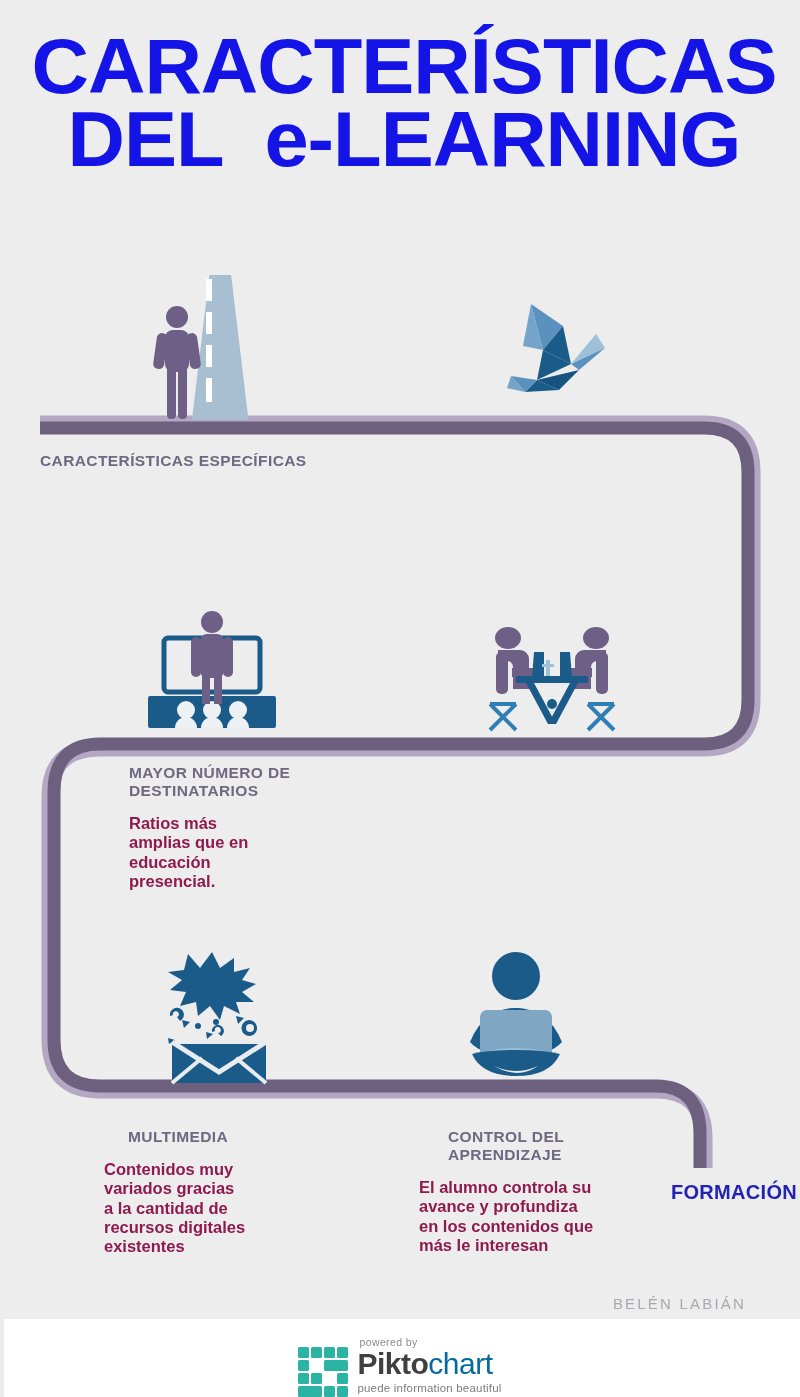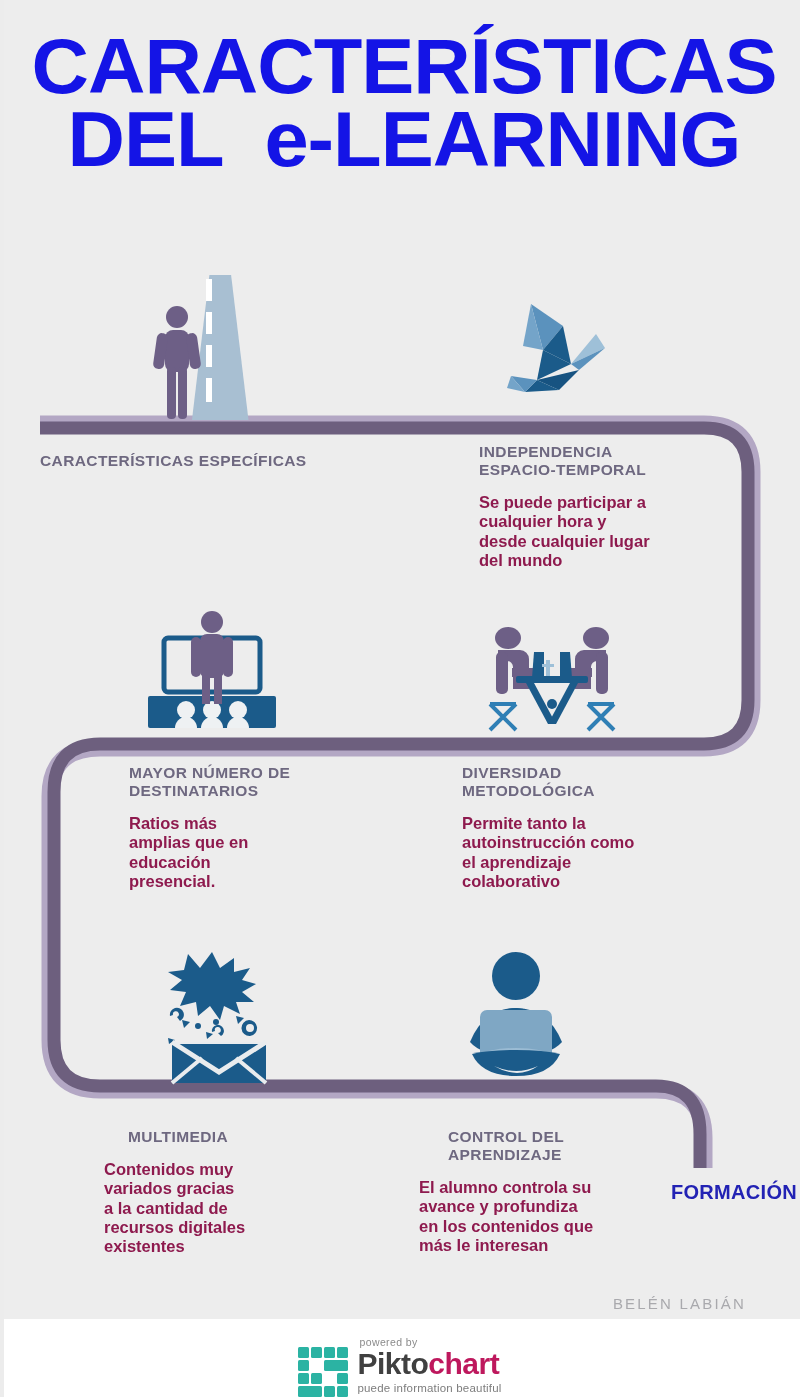--- a/index.html
+++ b/index.html
@@ -78,21 +78,21 @@
   .pk-wrap{display:flex;align-items:flex-start;gap:9px;transform:translateX(-4px);margin-top:17px;}
   .pk-grid{width:50px;height:50px;position:relative;margin-top:11px;}
   .pk-cell{position:absolute;width:11px;height:11px;background:#2bb3a3;border-radius:1.5px;}
   .pk-right{display:flex;flex-direction:column;}
   .pk-powered{
     font-size:10.5px;color:#8b8b8b;letter-spacing:0.4px;
     margin-left:2px;margin-bottom:1px;
   }
   .pk-name{font-size:30px;line-height:1;letter-spacing:-0.5px;}
   .pk-name b{color:#404040;font-weight:bold;}
-  .pk-name span{color:#be185d;font-weight:bold;}
+  .pk-name span{color:#0369a1;font-weight:normal;}
   .pk-tag{font-size:11.5px;color:#7d7d7d;margin-top:3px;letter-spacing:0.2px;}
 </style>
 </head>
 <body>
 
 <div id="canvas">
 
   <div class="title-block">
     <div class="title-line">CARACTERÍSTICAS</div>
     <div class="title-line">DEL  e-LEARNING</div>
@@ -252,46 +252,30 @@
       <path d="M24 106 q12 -8 38 -8 q26 0 38 8 q-8 10 -38 10 q-30 0 -38 -10 z" fill="#9bbcd4"></path>
       <path d="M18 104 q10 22 44 22 q34 0 44 -22 q-16 -4 -44 -4 q-28 0 -44 4 z" fill="#1b5b8a"></path>
       <path d="M40 116 q22 10 44 0 q-20 14 -44 0 z" fill="#e9ecee"></path>
     </svg>
   </div>
 
   <div class="blk" style="left:36px;top:452px;width:380px;">
     <div class="hd">CARACTERÍSTICAS ESPECÍFICAS</div>
   </div>
 
-  <div class="blk" style="left:475px;top:443px;width:290px;">
-    <div class="hd">INDEPENDENCIA
-ESPACIO-TEMPORAL</div>
-    <div class="bd">Se puede participar a
-cualquier hora y
-desde cualquier lugar
-del mundo</div>
-  </div>
 
   <div class="blk" style="left:125px;top:764px;width:300px;">
     <div class="hd">MAYOR NÚMERO DE
 DESTINATARIOS</div>
     <div class="bd">Ratios más
 amplias que en
 educación
 presencial.</div>
   </div>
 
-  <div class="blk" style="left:458px;top:764px;width:300px;">
-    <div class="hd">DIVERSIDAD
-METODOLÓGICA</div>
-    <div class="bd">Permite tanto la
-autoinstrucción como
-el aprendizaje
-colaborativo</div>
-  </div>
 
   <div class="blk" style="left:100px;top:1128px;width:280px;">
     <div class="hd" style="padding-left:24px;">MULTIMEDIA</div>
     <div class="bd">Contenidos muy
 variados gracias
 a la cantidad de
 recursos digitales
 existentes</div>
   </div>
 

